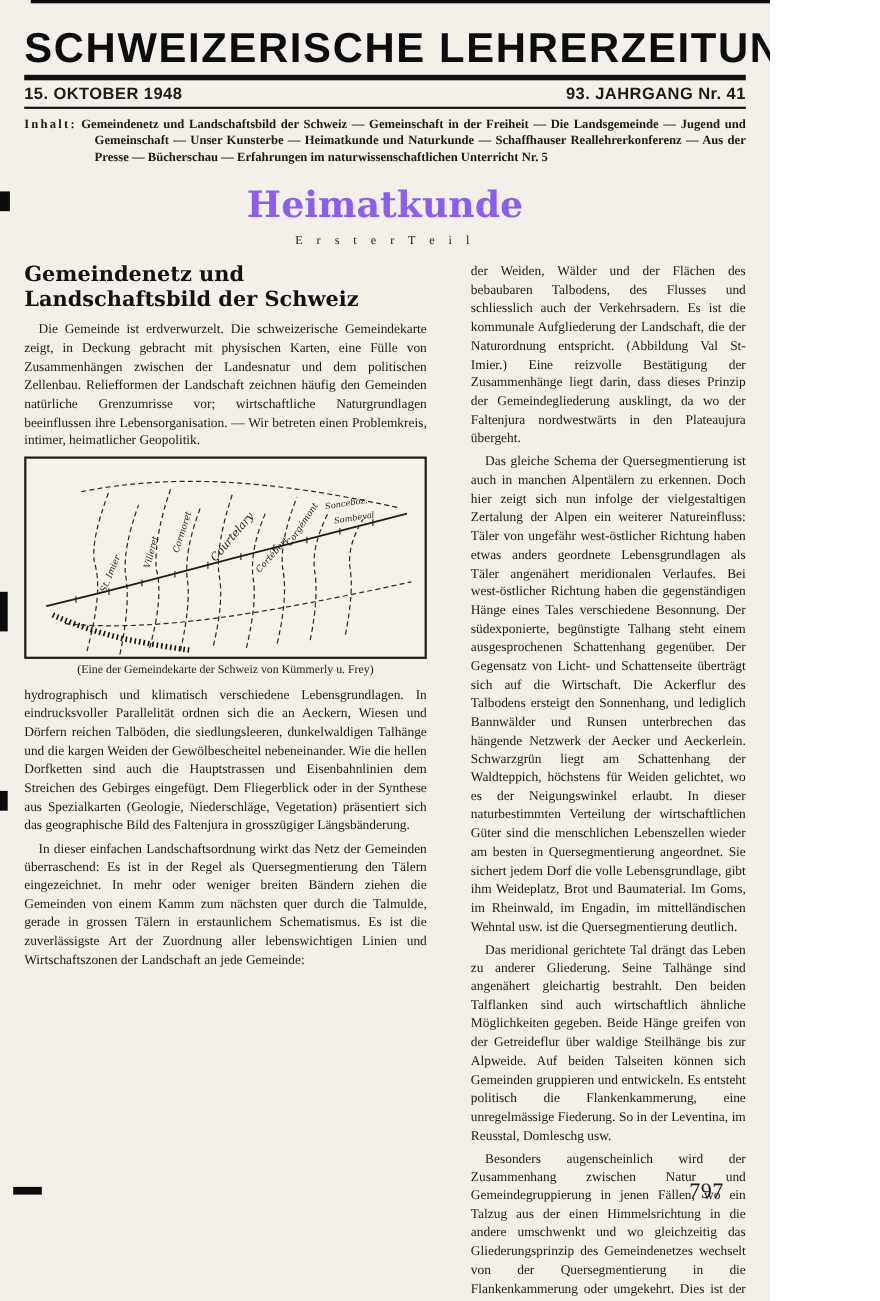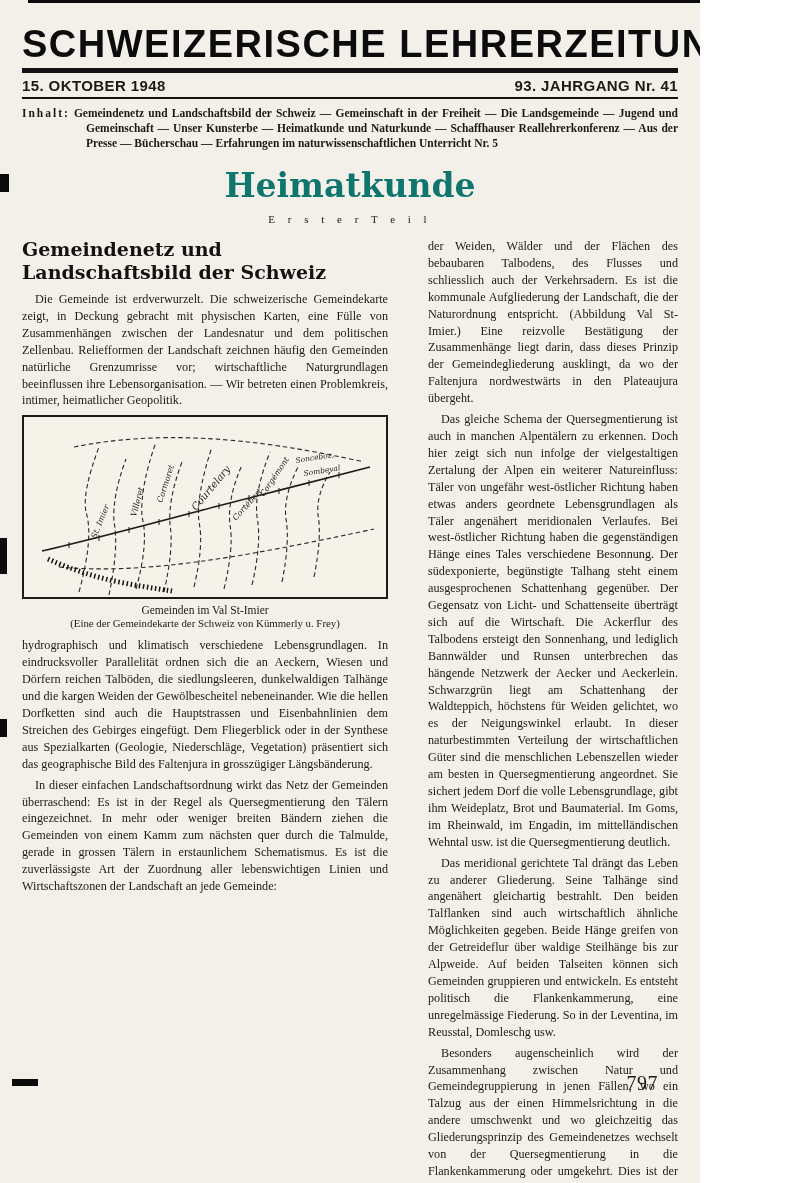--- a/index.html
+++ b/index.html
@@ -27,21 +27,21 @@
     font-size:11.5px; font-weight:700; line-height:15px;
     text-align:justify; margin-top:7px;
     padding-left:64px; text-indent:-64px;
   }
   .inhalt-label { letter-spacing:2px; padding-right:4px; }
 
   
   .article-title {
     text-align:center; font-family:"DejaVu Serif", serif;
     font-weight:700; font-size:33px; line-height:36px; margin-top:17px;
-    color:#0f766e;
+    color:#8b5cf6;
   }
   .article-subtitle {
     text-align:center; font-weight:400; font-size:11px;
     letter-spacing:5px; margin-top:9px;
   }
 
   
   .cols { display:flex; gap:40px; margin-top:13px; }
   .col {
     width:366px; text-align:justify;
@@ -146,21 +146,20 @@
             <text class="map-label" font-size="8" transform="translate(72,122) rotate(-68)">St. Imier</text>
             <text class="map-label" font-size="8" transform="translate(112,100) rotate(-75)">Villeret</text>
             <text class="map-label" font-size="8" transform="translate(138,86) rotate(-72)">Cormoret</text>
             <text class="map-label" font-size="10" transform="translate(172,94) rotate(-50)">Courtelary</text>
             <text class="map-label" font-size="8" transform="translate(212,104) rotate(-48)">Cortébert</text>
             <text class="map-label" font-size="8" transform="translate(240,80) rotate(-56)">Corgémont</text>
             <text class="map-label" font-size="7.5" transform="translate(272,46) rotate(-9)">Sonceboz,</text>
             <text class="map-label" font-size="7.5" transform="translate(280,59) rotate(-9)">Sombeval</text>
           </svg>
         </div>
-        <div class="fig-caption1">Gemeinden im Val St-Imier</div>
         <div class="fig-caption2">(Eine der Gemeindekarte der Schweiz von Kümmerly u. Frey)</div>
 
         <p class="par">hydrographisch und klimatisch verschiedene Lebensgrundlagen. In eindrucksvoller Parallelität ordnen sich die an Aeckern, Wiesen und Dörfern reichen Talböden, die siedlungsleeren, dunkelwaldigen Talhänge und die kargen Weiden der Gewölbescheitel nebeneinander. Wie die hellen Dorfketten sind auch die Hauptstrassen und Eisenbahnlinien dem Streichen des Gebirges eingefügt. Dem Fliegerblick oder in der Synthese aus Spezialkarten (Geologie, Niederschläge, Vegetation) präsentiert sich das geographische Bild des Faltenjura in grosszügiger Längsbänderung.</p>
         <p class="par indent">In dieser einfachen Landschaftsordnung wirkt das Netz der Gemeinden überraschend: Es ist in der Regel als Quersegmentierung den Tälern eingezeichnet. In mehr oder weniger breiten Bändern ziehen die Gemeinden von einem Kamm zum nächsten quer durch die Talmulde, gerade in grossen Tälern in erstaunlichem Schematismus. Es ist die zuverlässigste Art der Zuordnung aller lebenswichtigen Linien und Wirtschaftszonen der Landschaft an jede Gemeinde:</p>
       </div>
 
       <div class="col">
         <p class="par">der Weiden, Wälder und der Flächen des bebaubaren Talbodens, des Flusses und schliesslich auch der Verkehrsadern. Es ist die kommunale Aufgliederung der Landschaft, die der Naturordnung entspricht. (Abbildung Val St-Imier.) Eine reizvolle Bestätigung der Zusammenhänge liegt darin, dass dieses Prinzip der Gemeindegliederung ausklingt, da wo der Faltenjura nordwestwärts in den Plateaujura übergeht.</p>
         <p class="par indent">Das gleiche Schema der Quersegmentierung ist auch in manchen Alpentälern zu erkennen. Doch hier zeigt sich nun infolge der vielgestaltigen Zertalung der Alpen ein weiterer Natureinfluss: Täler von ungefähr west-östlicher Richtung haben etwas anders geordnete Lebensgrundlagen als Täler angenähert meridionalen Verlaufes. Bei west-östlicher Richtung haben die gegenständigen Hänge eines Tales verschiedene Besonnung. Der südexponierte, begünstigte Talhang steht einem ausgesprochenen Schattenhang gegenüber. Der Gegensatz von Licht- und Schattenseite überträgt sich auf die Wirtschaft. Die Ackerflur des Talbodens ersteigt den Sonnenhang, und lediglich Bannwälder und Runsen unterbrechen das hängende Netzwerk der Aecker und Aeckerlein. Schwarzgrün liegt am Schattenhang der Waldteppich, höchstens für Weiden gelichtet, wo es der Neigungswinkel erlaubt. In dieser naturbestimmten Verteilung der wirtschaftlichen Güter sind die menschlichen Lebenszellen wieder am besten in Quersegmentierung angeordnet. Sie sichert jedem Dorf die volle Lebensgrundlage, gibt ihm Weideplatz, Brot und Baumaterial. Im Goms, im Rheinwald, im Engadin, im mittelländischen Wehntal usw. ist die Quersegmentierung deutlich.</p>
         <p class="par indent">Das meridional gerichtete Tal drängt das Leben zu anderer Gliederung. Seine Talhänge sind angenähert gleichartig bestrahlt. Den beiden Talflanken sind auch wirtschaftlich ähnliche Möglichkeiten gegeben. Beide Hänge greifen von der Getreideflur über waldige Steilhänge bis zur Alpweide. Auf beiden Talseiten können sich Gemeinden gruppieren und entwickeln. Es entsteht politisch die Flankenkammerung, eine unregelmässige Fiederung. So in der Leventina, im Reusstal, Domleschg usw.</p>

